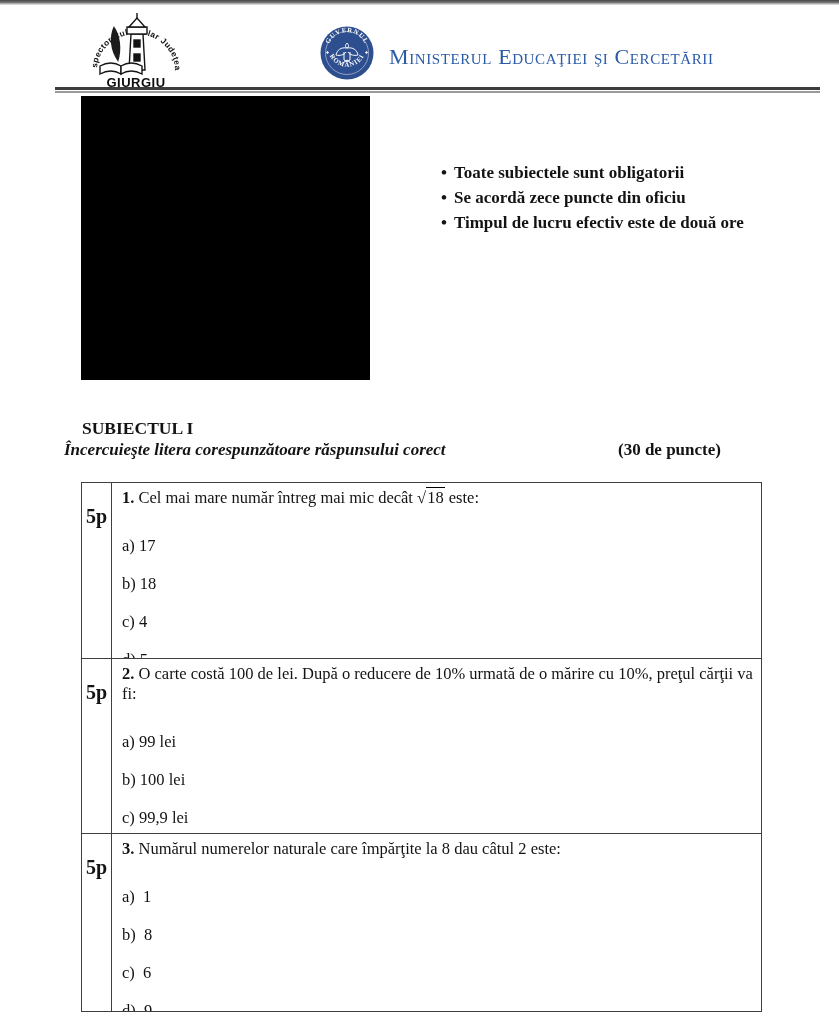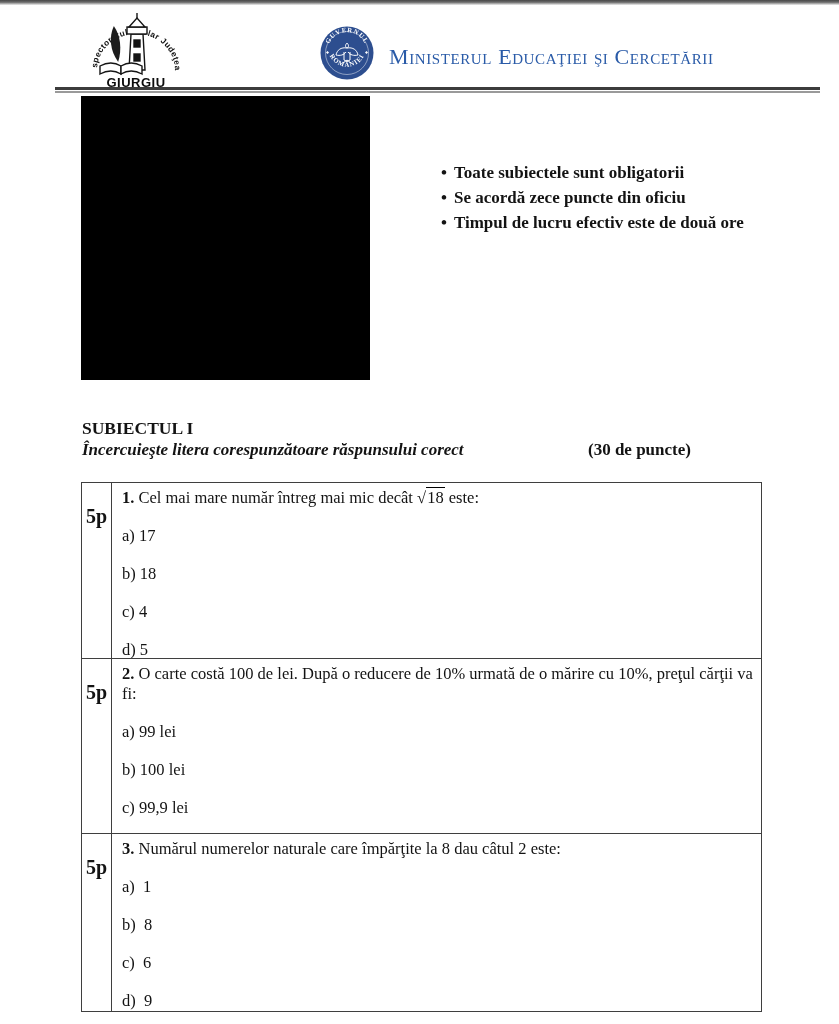--- a/index.html
+++ b/index.html
@@ -23,41 +23,41 @@
   .header-rule .r1{height:3px;background:#3c3c3c;}
   .header-rule .r2{height:2px;background:#9a9a9a;margin-top:1px;}
   
   .redacted{position:absolute;left:81px;top:96px;width:289px;height:284px;background:#000;}
   
   .instructions{position:absolute;left:441px;top:160px;width:392px;}
   .instr{display:flex;font-weight:bold;font-size:17px;line-height:25px;}
   .instr .bullet{margin-right:7px;}
   
   .section-title{position:absolute;left:82px;top:418px;font-size:17.5px;font-weight:bold;text-align:center;}
-  .section-subtitle{position:absolute;left:82px;top:440px;font-size:17px;font-weight:bold;font-style:italic;}
-  .section-points{position:absolute;left:588px;top:440px;font-size:17px;font-weight:bold;}
+  .section-subtitle{position:absolute;left:64px;top:440px;font-size:17px;font-weight:bold;font-style:italic;}
+  .section-points{position:absolute;left:618px;top:440px;font-size:17px;font-weight:bold;}
   
   .exam-table{
     position:absolute;left:81px;top:482px;width:681px;
     border:1.5px solid #3f3f3f;box-sizing:border-box;background:#fff;
   }
   .q-row{display:grid;grid-template-columns:30px 1fr;overflow:hidden;}
   .q-row.r1{height:175px;}
   .q-row.r2{height:174px;}
   .q-row.r3{height:177px;}
   .q-row + .q-row{border-top:1.3px solid #3f3f3f;}
   .points-cell{
     border-right:1.3px solid #3f3f3f;text-align:center;
     font-weight:bold;font-size:20px;padding-top:22px;box-sizing:border-box;
   }
   .q-cell{padding:5px 8px 0 10px;box-sizing:border-box;}
   .q-text{font-size:16.5px;line-height:20px;}
   .q-num{font-weight:bold;}
   .opt{font-size:16.5px;line-height:20px;margin-top:18px;white-space:pre-wrap;}
-  .opt.first{margin-top:18px;}
+  .opt.first{margin-top:28px;}
   .sqrt-val{border-top:1.4px solid #000;padding:0 1px;}
   
   .arc-sans{font-family:"Liberation Sans",sans-serif;font-weight:bold;}
   .seal-serif{font-family:"Liberation Serif",serif;font-weight:bold;}
 </style>
 </head>
 <body>
 
 <div class="page">
 

